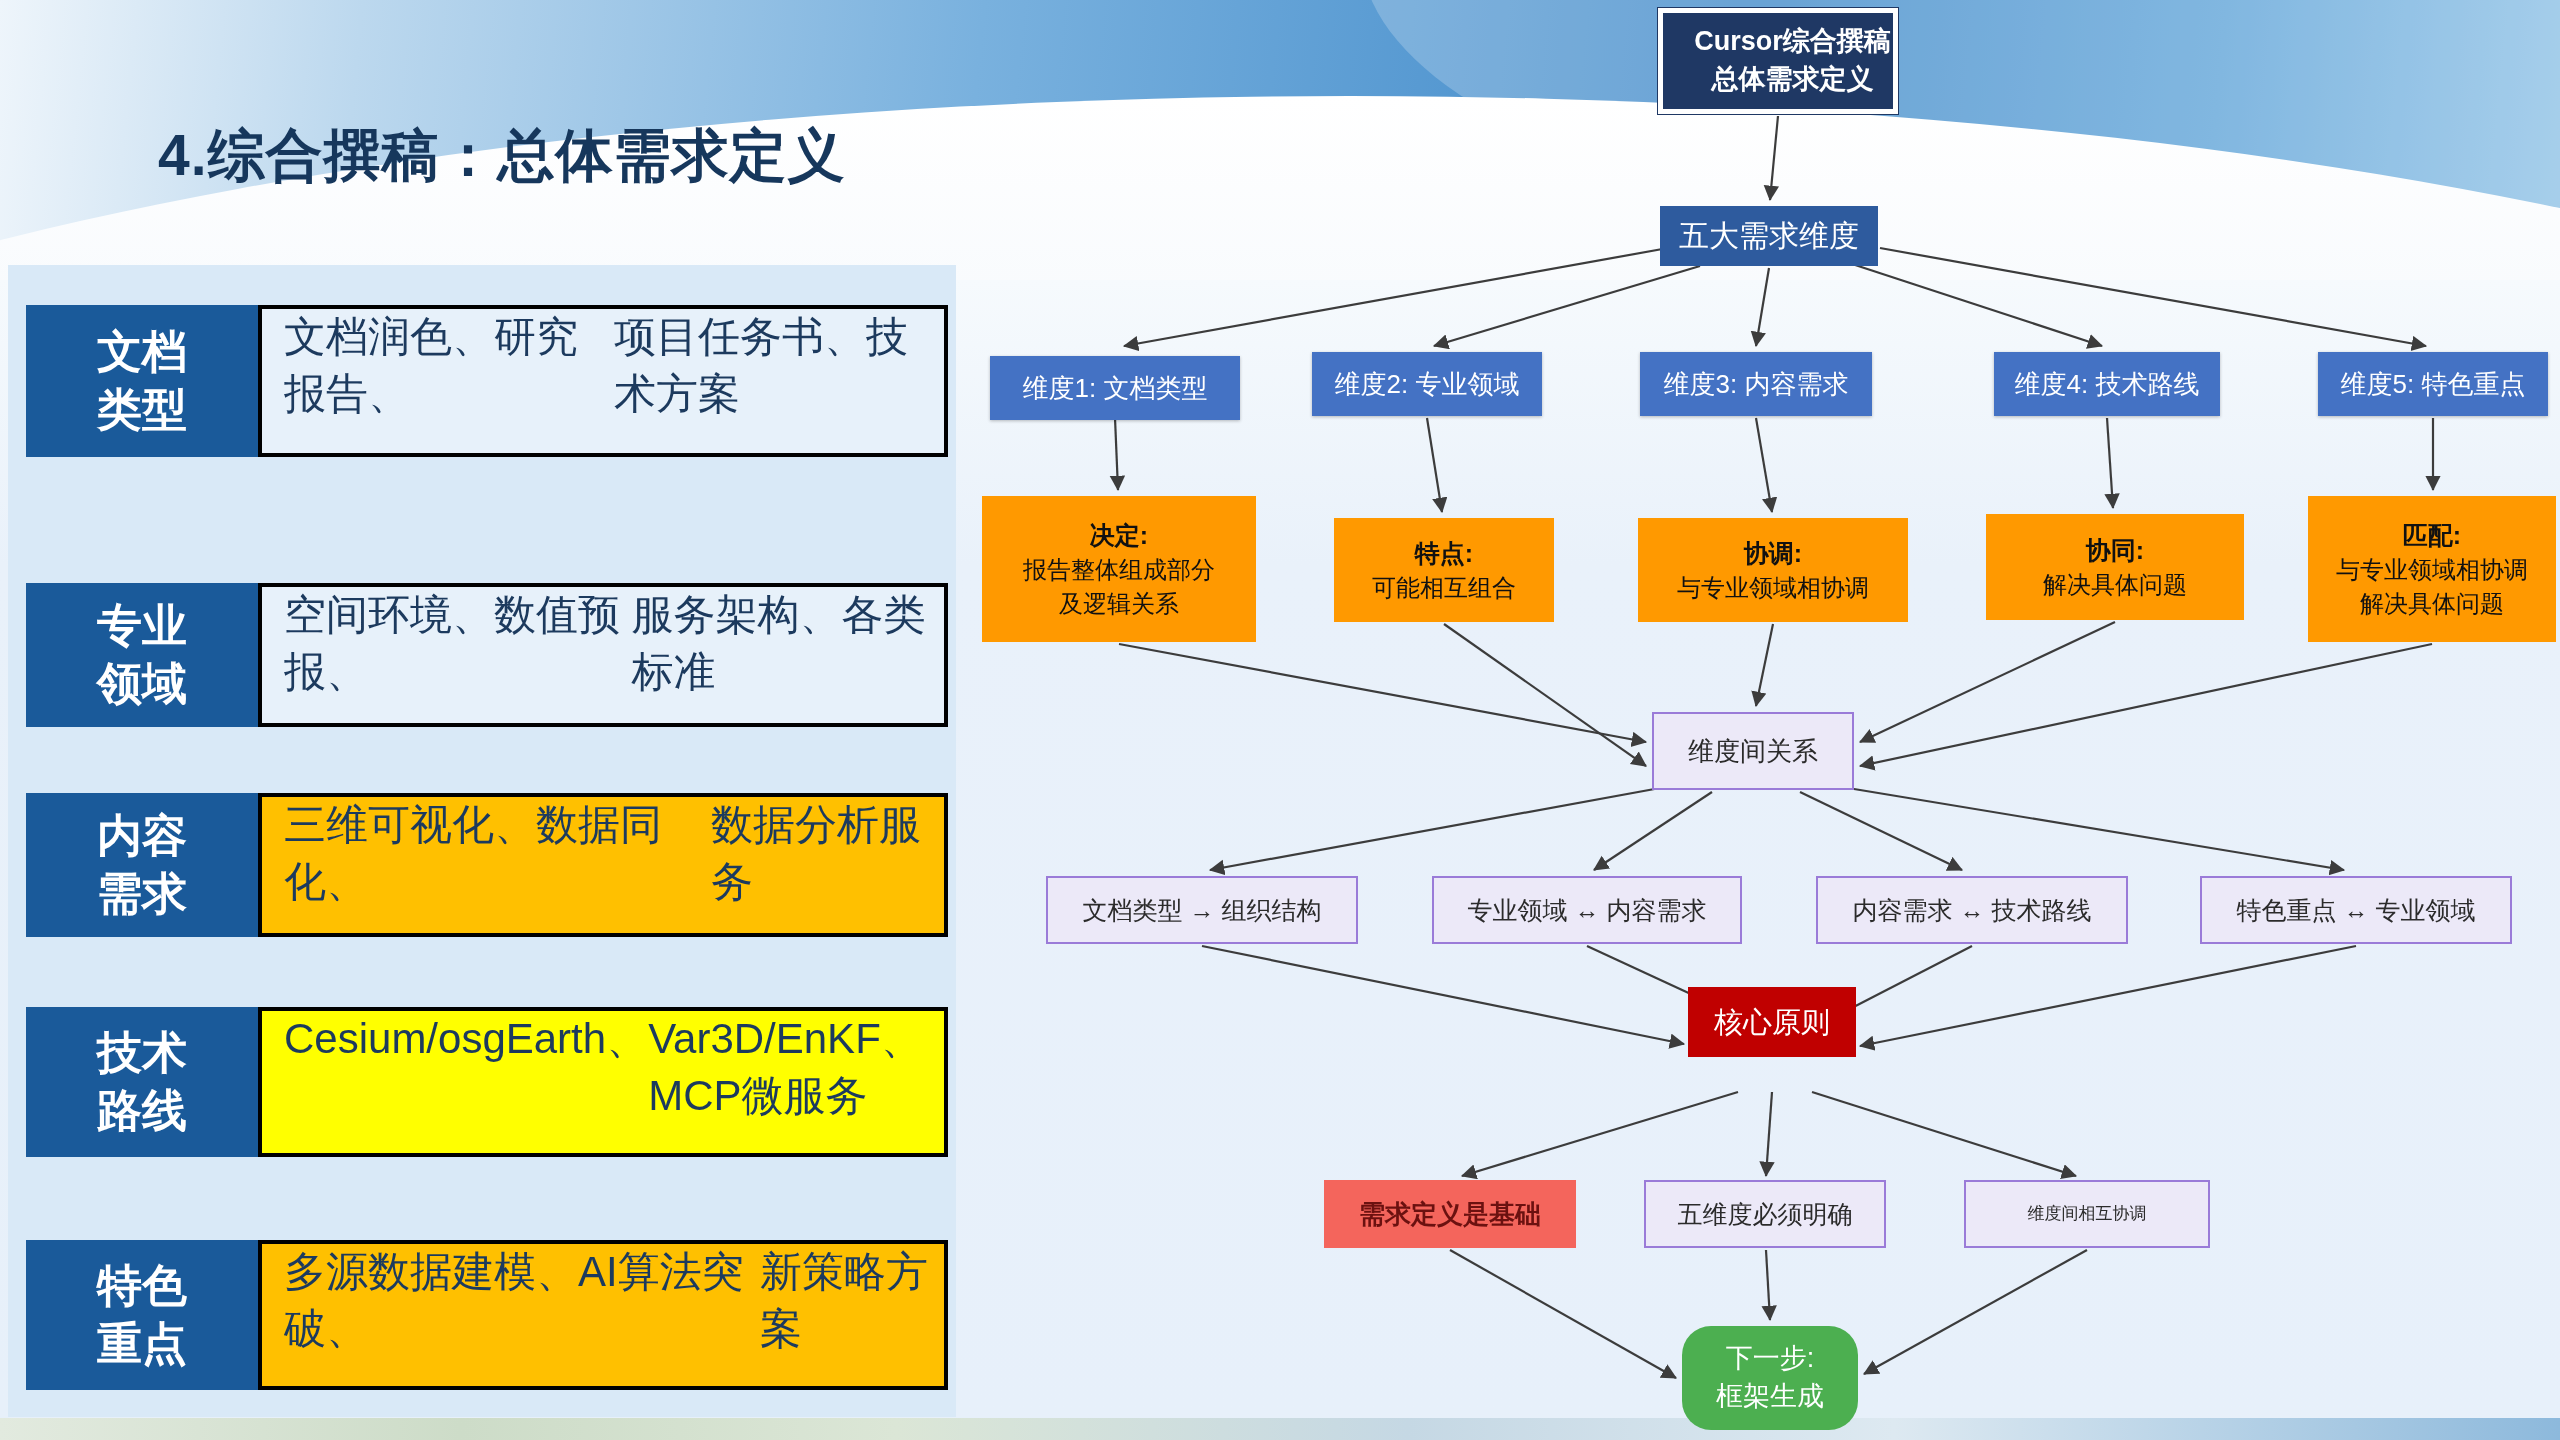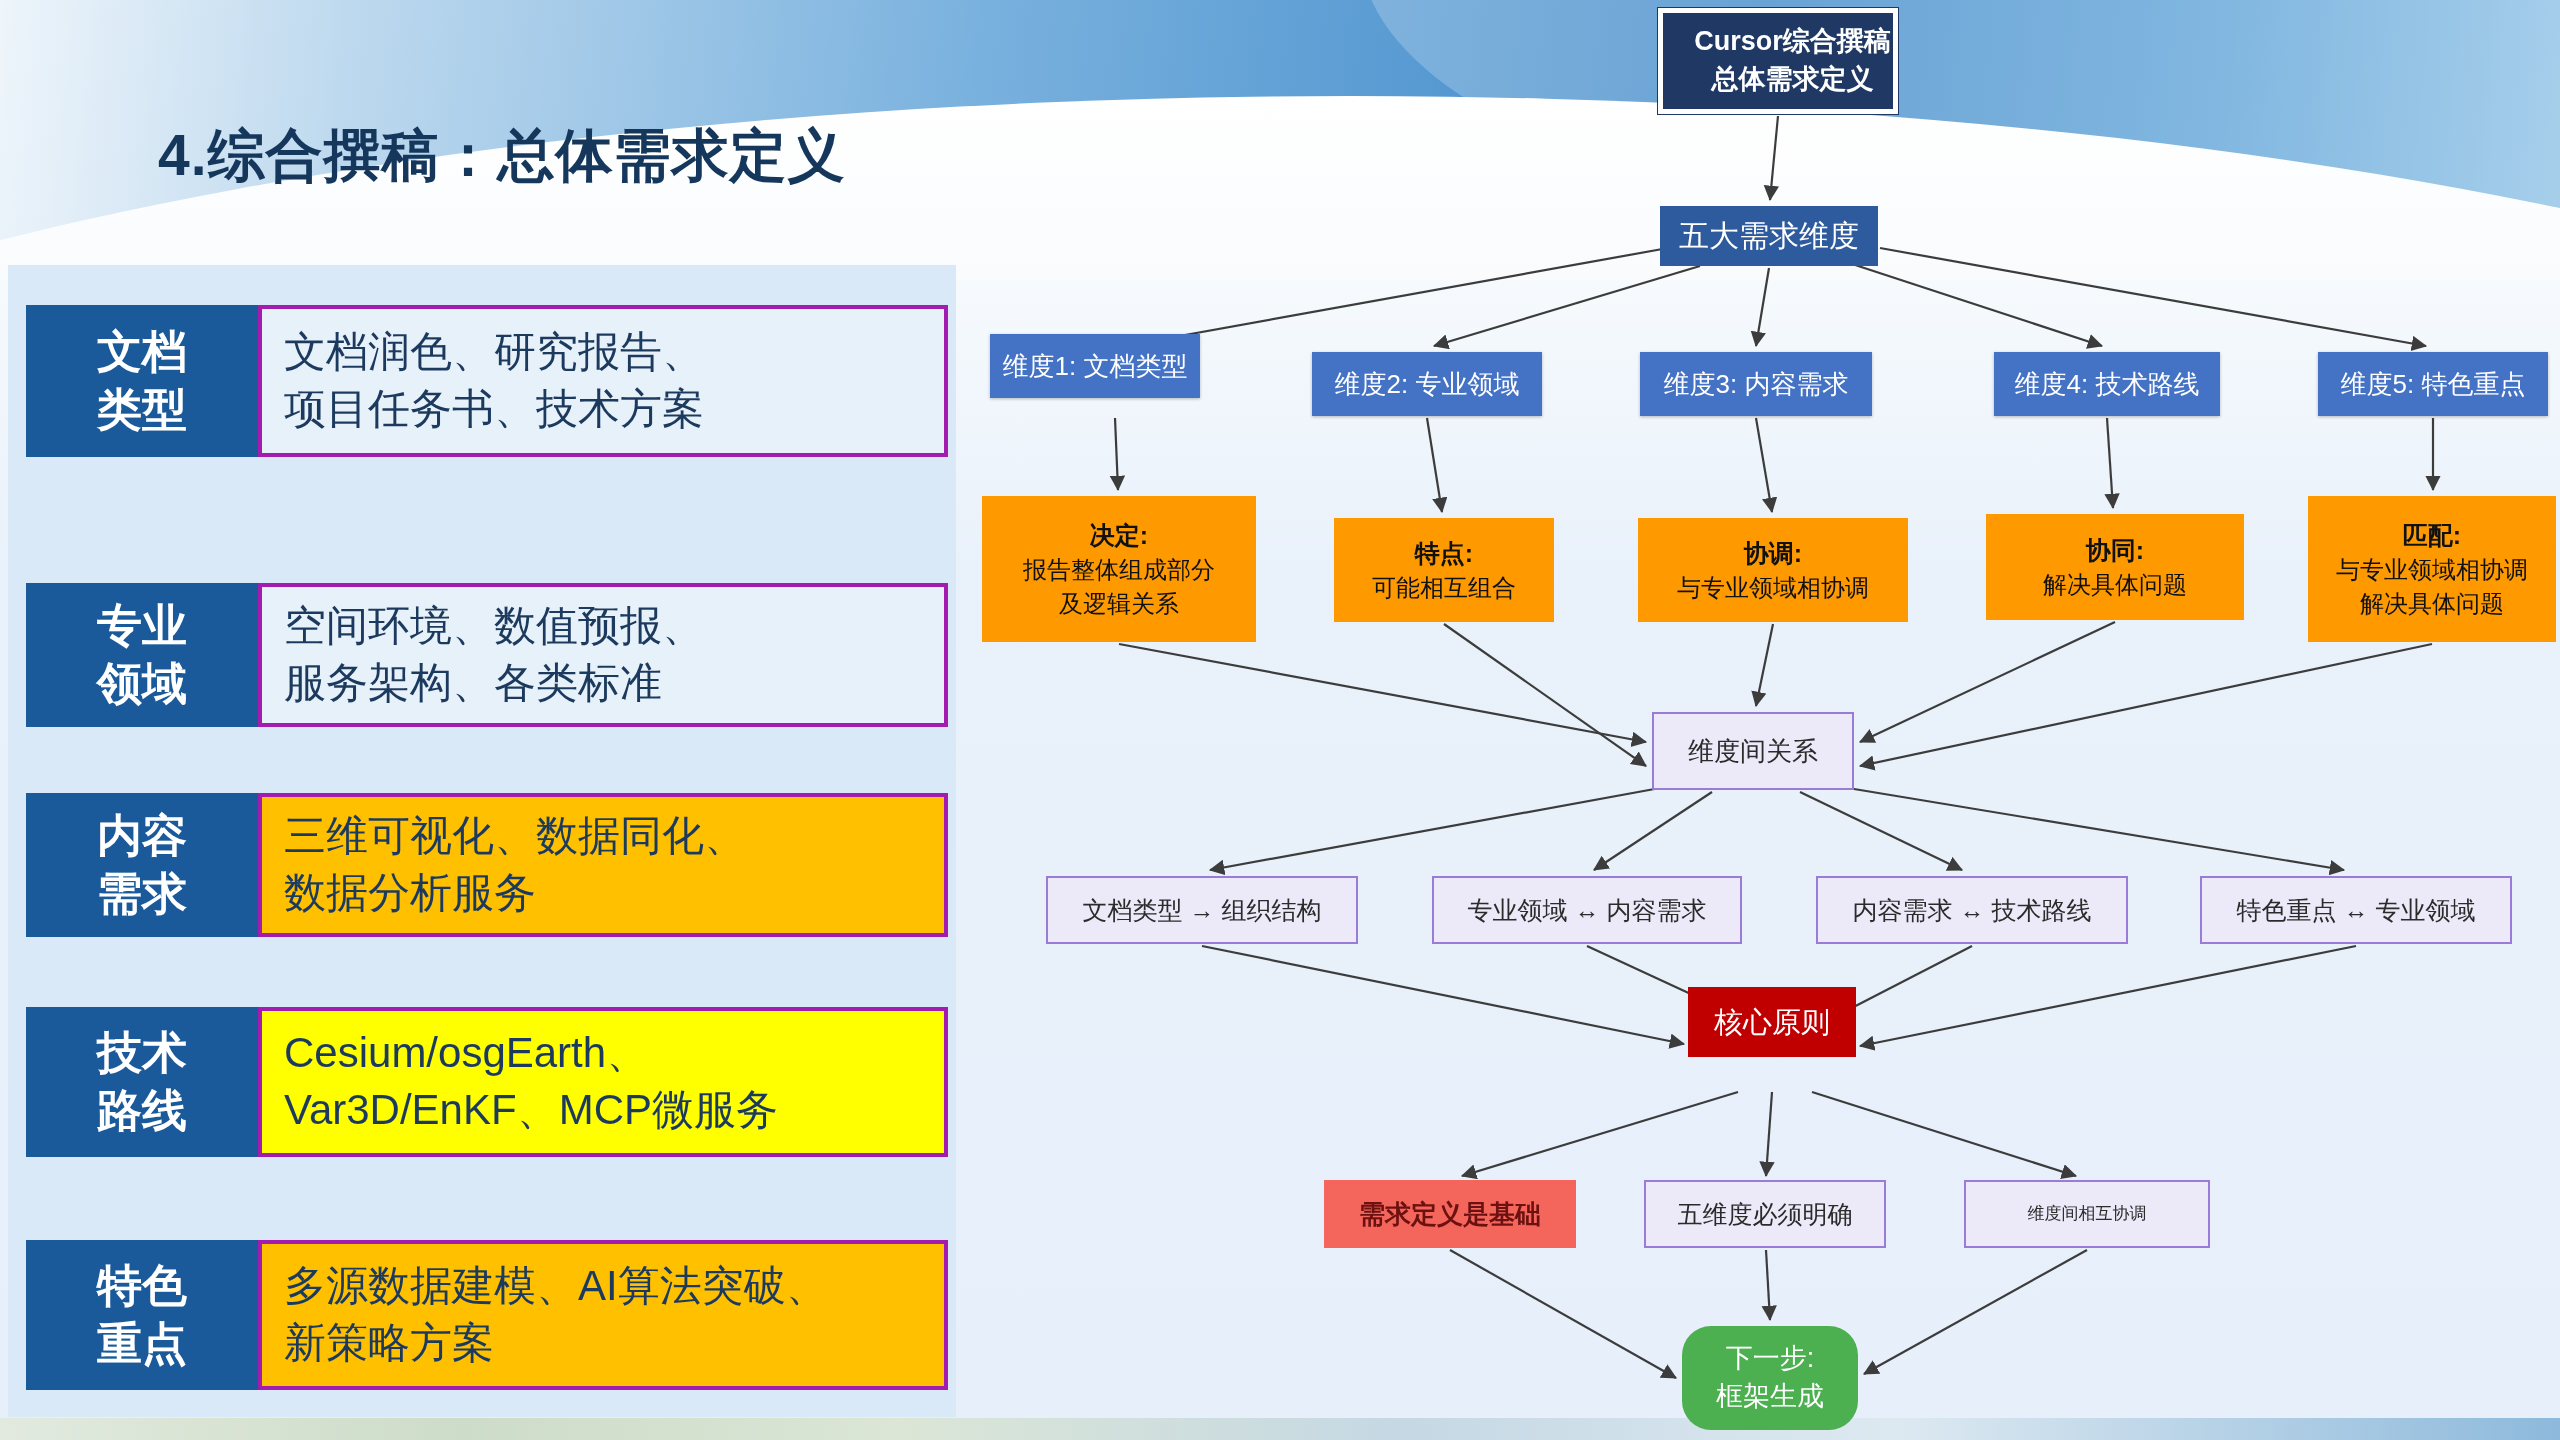--- a/index.html
+++ b/index.html
@@ -44,22 +44,22 @@
     background:#d9e9f7;
   }
   .trow{position:absolute;left:18px;display:flex;}
   .trow .rlabel{
     width:232px;background:#1a5a9a;color:#ffffff;
     display:flex;align-items:center;justify-content:center;text-align:center;
     font-size:45px;font-weight:bold;line-height:1.3;
   }
   .trow .rlabel span{display:block;width:2.15em;}
   .trow .rcontent{
-    width:690px;box-sizing:border-box;border:4px solid #a21caf;
-    display:flex;flex-direction:column;justify-content:center;
+    width:690px;box-sizing:border-box;border:4px solid #000000;
+    display:flex;justify-content:center;
     padding-left:22px;font-size:42px;color:#1c3a5e;line-height:1.35;
   }
   .bg-light{background:#e7f1fa;}
   .bg-gold{background:#ffc000;}
   .bg-yellow{background:#ffff00;}
   
   .flow{position:absolute;left:0;top:0;width:2560px;height:1440px;}
   .fnode{
     position:absolute;box-sizing:border-box;
     display:flex;flex-direction:column;align-items:center;justify-content:center;
@@ -193,21 +193,21 @@
     </g>
   </svg>
 
   <div class="fnode n-root" style="left:1658px;top:8px;width:240px;height:106px;">
     <div>Cursor综合撰稿</div>
     <div>总体需求定义</div>
   </div>
 
   <div class="fnode n-hub" style="left:1660px;top:206px;width:218px;height:60px;">五大需求维度</div>
 
-  <div class="fnode n-dim" style="left:990px;top:334px;width:210px;height:64px;">维度1: 文档类型</div>
+  <div class="fnode n-dim" style="left:990px;top:356px;width:250px;height:64px;">维度1: 文档类型</div>
   <div class="fnode n-dim" style="left:1312px;top:352px;width:230px;height:64px;">维度2: 专业领域</div>
   <div class="fnode n-dim" style="left:1640px;top:352px;width:232px;height:64px;">维度3: 内容需求</div>
   <div class="fnode n-dim" style="left:1994px;top:352px;width:226px;height:64px;">维度4: 技术路线</div>
   <div class="fnode n-dim" style="left:2318px;top:352px;width:230px;height:64px;">维度5: 特色重点</div>
 
   <div class="fnode n-orange" style="left:982px;top:496px;width:274px;height:146px;">
     <div class="otitle">决定:</div>
     <div>报告整体组成部分</div>
     <div>及逻辑关系</div>
   </div>

